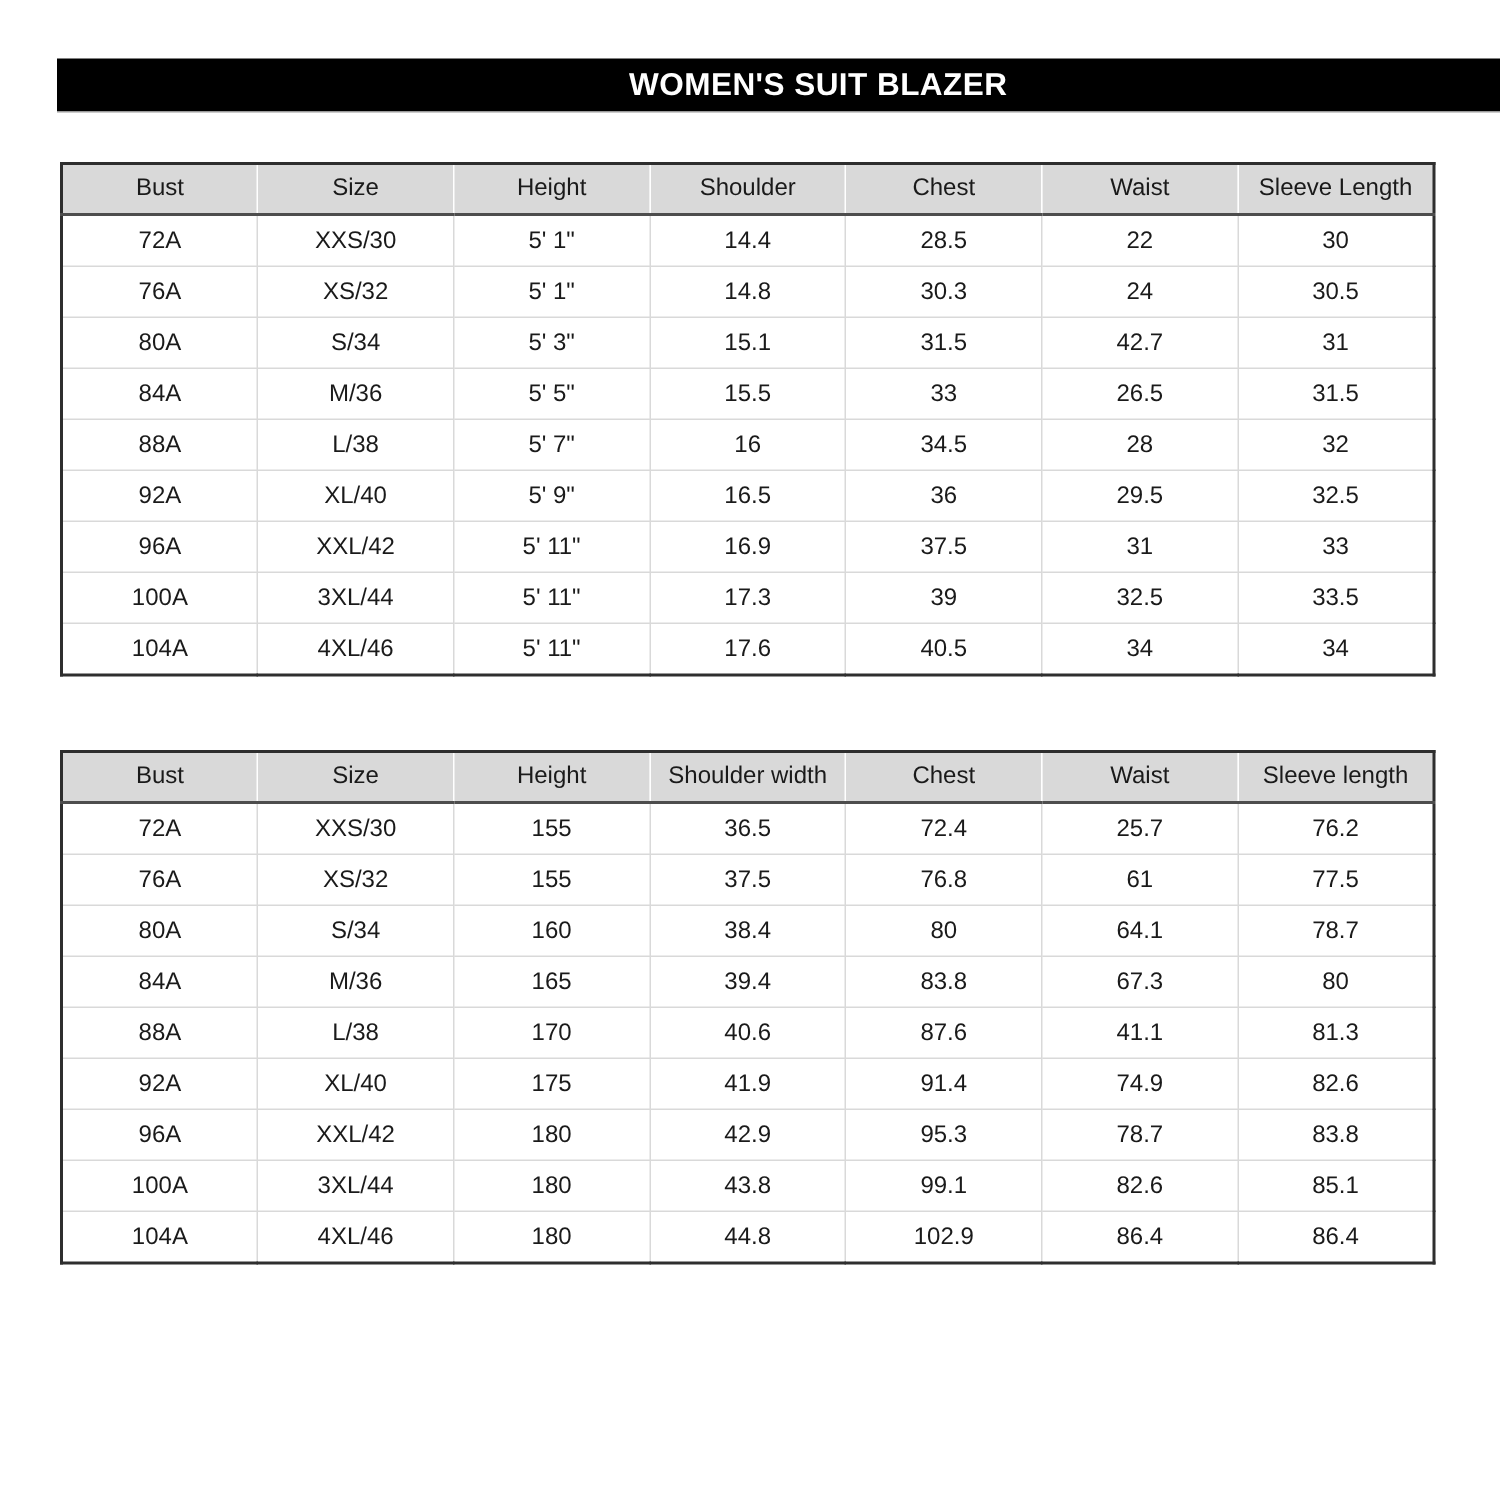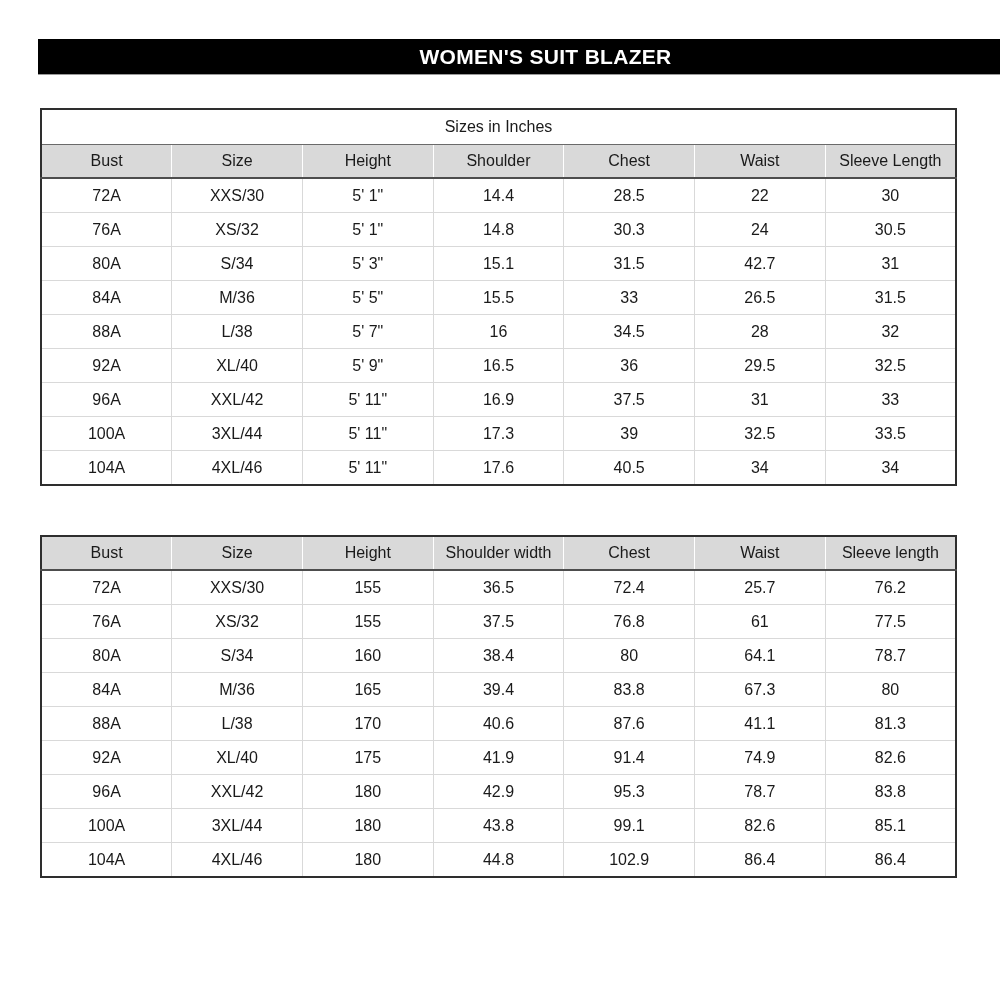--- a/index.html
+++ b/index.html
@@ -77,23 +77,20 @@
 
 <div>
 
   <header class="banner">
     <span>WOMEN'S SUIT BLAZER</span>
   </header>
 
   <section class="table-section inches">
     <table class="size-table">
       <thead>
-        <tr>
-          <th class="title-cell" colspan="7">Sizes in Inches</th>
-        </tr>
         <tr class="header-row">
             <th>Bust</th>
             <th>Size</th>
             <th>Height</th>
             <th>Shoulder</th>
             <th>Chest</th>
             <th>Waist</th>
             <th>Sleeve Length</th>
           </tr>
       </thead>

